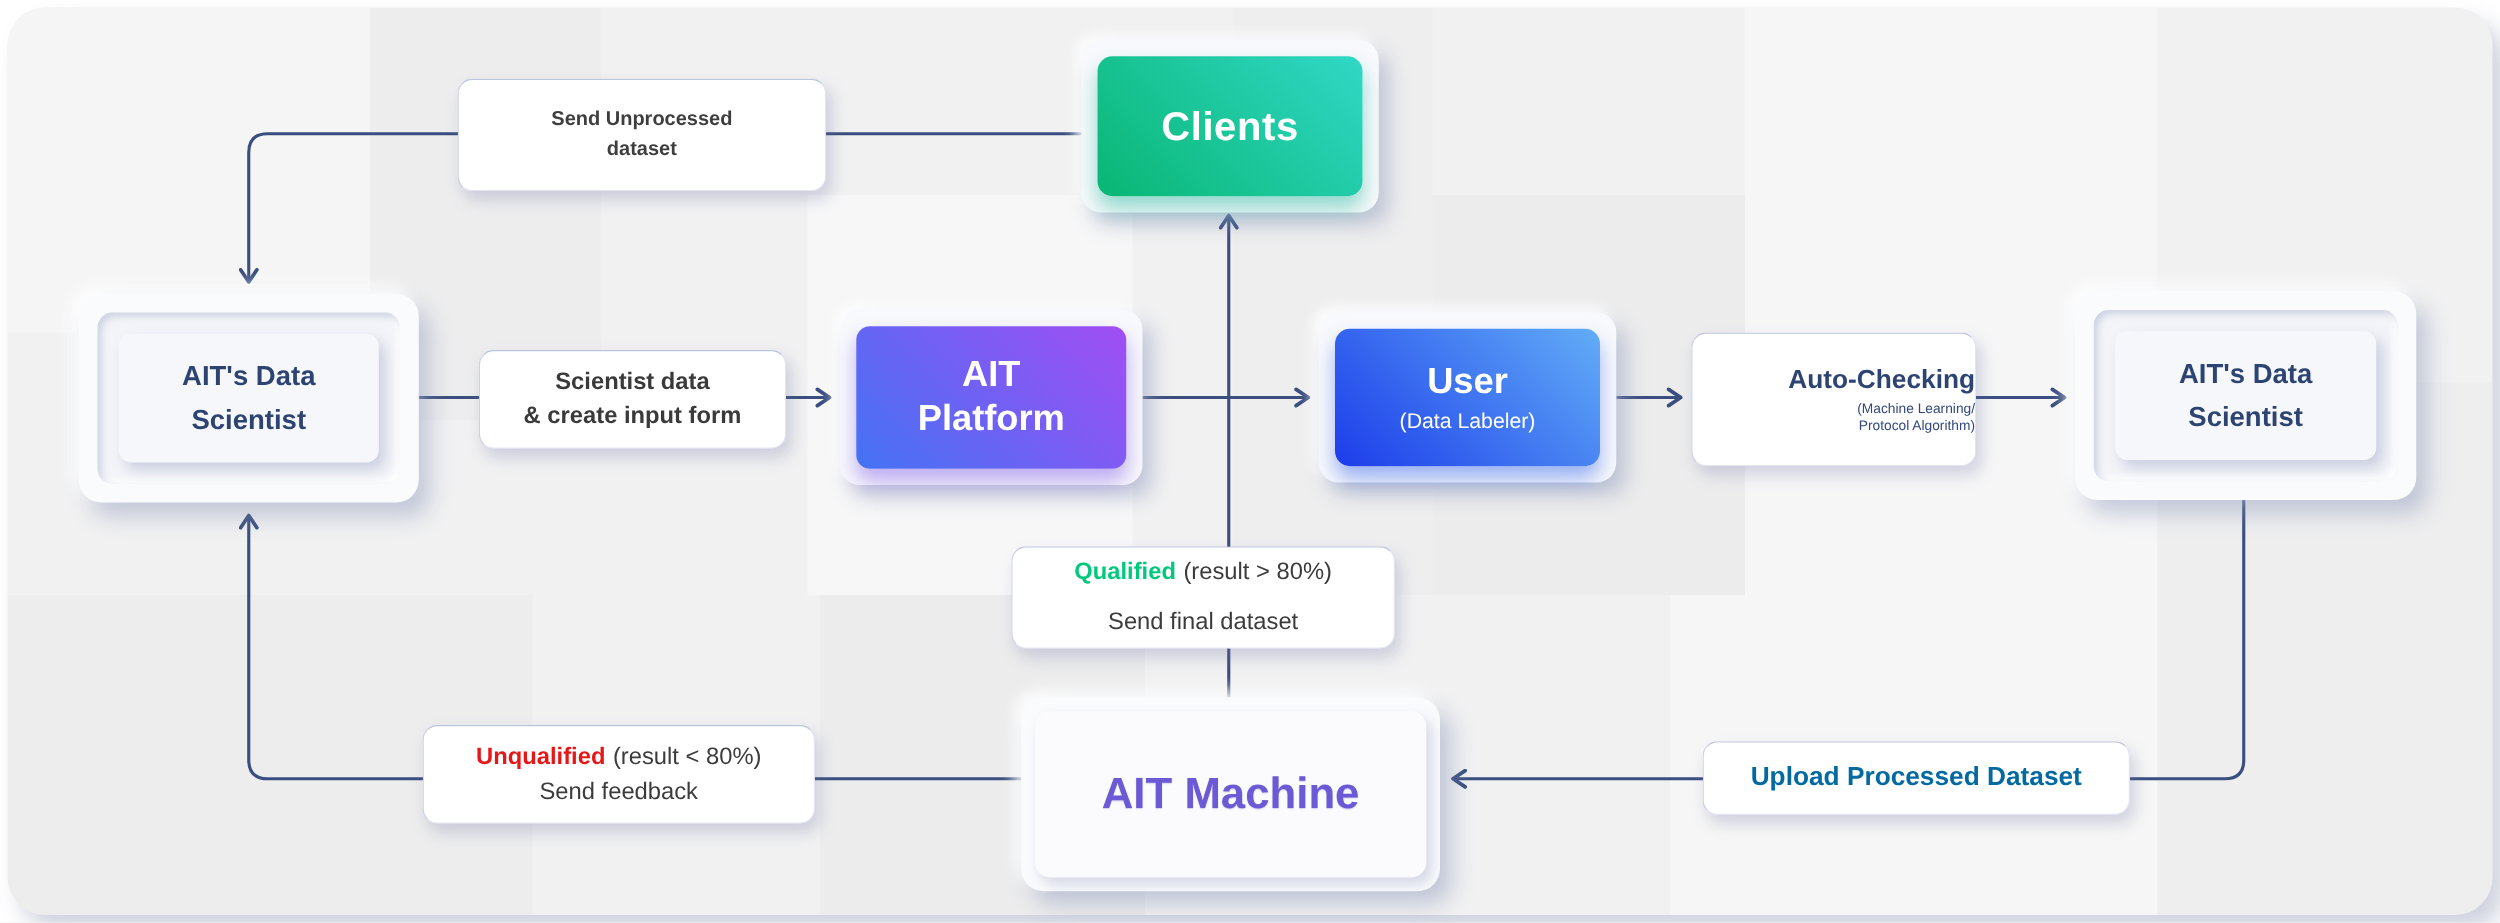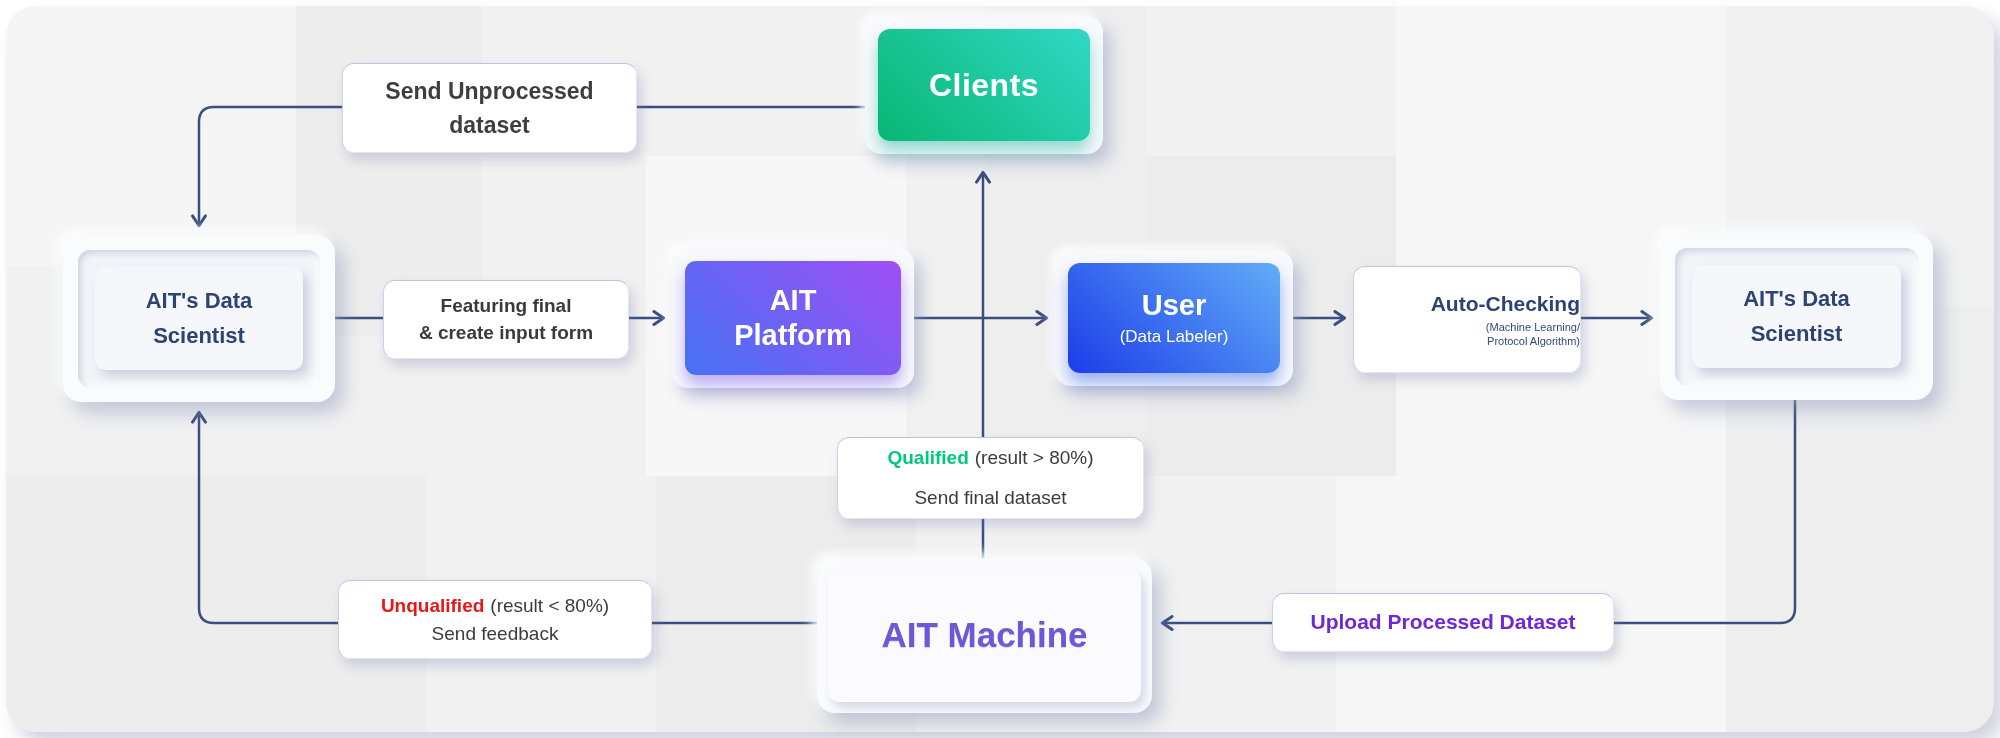--- a/index.html
+++ b/index.html
@@ -65,35 +65,35 @@
   .gbox.user .s{font-size:17px;font-weight:400;margin-top:4px;}
   
   .ml-panel{
     position:absolute;inset:11px;border-radius:12px;background:#fbfbfd;
     box-shadow:4px 6px 10px rgba(145,155,190,.35);
     display:flex;flex-direction:column;align-items:center;justify-content:center;
     text-align:center;color:#6b59d6;font-weight:700;font-size:35px;line-height:1.15;
     text-shadow:0 1px 1px rgba(90,70,190,.25);
   }
   
-  #clients{left:865px;top:16px;width:238px;height:138px;}
+  #clients{left:865px;top:32px;width:238px;height:138px;}
   #ds-left{left:63px;top:235px;width:272px;height:167px;}
   #platform{left:672px;top:248px;width:242px;height:140px;}
   #user{left:1055px;top:250px;width:238px;height:136px;}
   #ds-right{left:1660px;top:233px;width:273px;height:167px;}
   #ml{left:817px;top:558px;width:335px;height:155px;}
 
-  #note-send{left:342px;top:63px;width:293px;height:88px;font-size:23px;font-weight:700;color:#3e3e3e;line-height:1.5;}
+  #note-send{left:366px;top:63px;width:293px;height:88px;font-size:16px;font-weight:700;color:#3e3e3e;line-height:1.5;}
   #note-featuring{left:383px;top:280px;width:244px;height:77px;font-size:19px;font-weight:600;color:#3a3a3a;line-height:1.4;}
   #note-autocheck{left:1353px;top:266px;width:226px;height:105px;line-height:1.25;align-items:flex-end;}
   #note-autocheck .title{font-size:21px;font-weight:700;color:#2d4473;margin-bottom:4px;}
   #note-autocheck .sub{font-size:11px;color:#33497c;}
-  #note-qualified{left:837px;top:437px;width:305px;height:80px;font-size:19px;gap:12px;}
+  #note-qualified{left:809px;top:437px;width:305px;height:80px;font-size:19px;gap:12px;}
   #note-unqualified{left:338px;top:580px;width:312px;height:77px;font-size:19px;}
-  #note-upload{left:1272px;top:593px;width:340px;height:57px;font-size:21px;font-weight:700;color:#6d28d9;}
+  #note-upload{left:1362px;top:593px;width:340px;height:57px;font-size:21px;font-weight:700;color:#0369a1;}
 </style>
 </head>
 <body>
 
 <div class="card">
 
   <div class="mosaic">
     <div style="left:290px;top:0;width:185px;height:330px;background:rgba(0,0,0,.015);"></div>
     <div style="left:640px;top:150px;width:260px;height:320px;background:rgba(255,255,255,.45);"></div>
     <div style="left:980px;top:0;width:160px;height:470px;background:rgba(0,0,0,.012);"></div>
@@ -166,21 +166,21 @@
     <span>AIT Machine</span>
   </div>
 </div>
 
 <div class="note" id="note-send">
   <span>Send Unprocessed</span>
   <span>dataset</span>
 </div>
 
 <div class="note" id="note-featuring">
-  <span>Featuring final</span>
+  <span>Scientist data</span>
   <span>&amp; create input form</span>
 </div>
 
 <div class="note" id="note-autocheck">
   <span class="title">Auto-Checking</span>
   <span class="sub">(Machine Learning/</span>
   <span class="sub">Protocol Algorithm)</span>
 </div>
 
 <div class="note" id="note-qualified">

